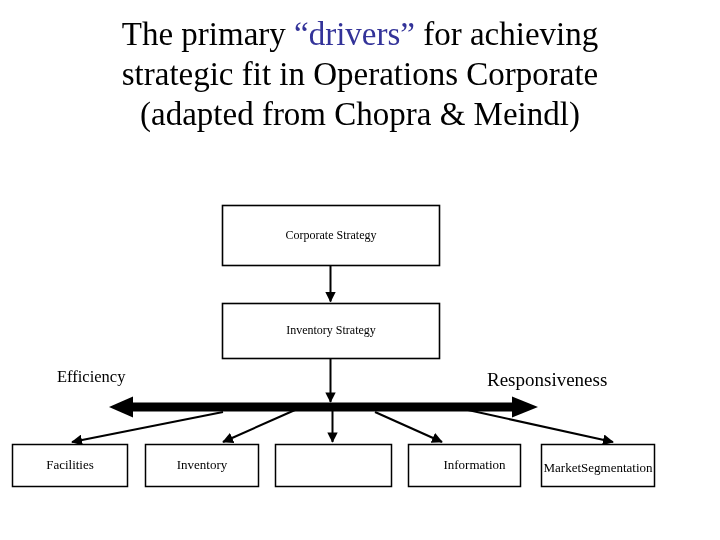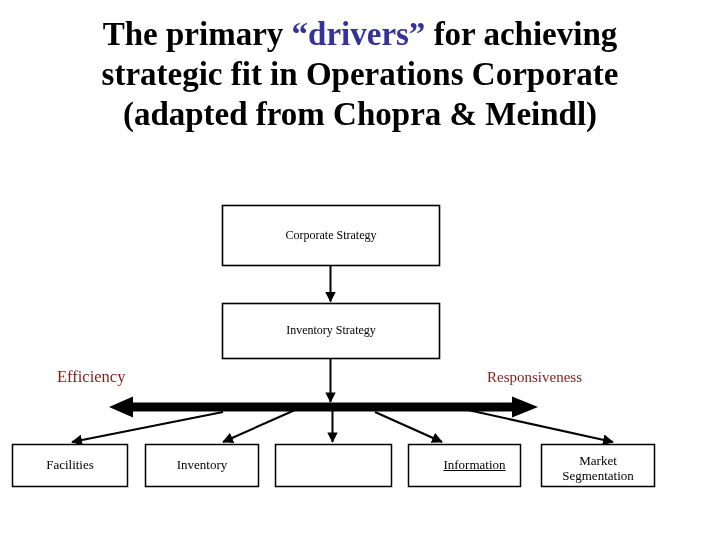--- a/index.html
+++ b/index.html
@@ -27,21 +27,21 @@
     left: 0;
     top: 14px;
     width: 720px;
     text-align: center;
     line-height: 40px;
   }
   .title-line {
     display: block;
     font-family: "Liberation Serif", "DejaVu Serif", serif;
     font-size: 33px;
-    font-weight: bold;
+    font-weight: normal;
     color: #000000;
     white-space: nowrap;
   }
   .accent-word {
     color: #333399;
   }
 
   
   #diagram {
     position: absolute;
@@ -67,25 +67,25 @@
     color: #000000;
     line-height: 1.12;
   }
   .box-label-top { font-size: 12px; }
   .box-label-leaf { font-size: 13px; }
   .box-label-leaf.two-line { font-size: 13px; }
 
   .axis-label {
     position: absolute;
     font-family: "Liberation Serif", "DejaVu Serif", serif;
-    color: #7f1d1d;
+    color: #000000;
     white-space: nowrap;
   }
   #label-efficiency { font-size: 16.5px; left: 57px; top: 367px; }
-  #label-responsiveness { font-size: 15px; left: 487px; top: 369px; }
+  #label-responsiveness { font-size: 19px; left: 487px; top: 369px; }
 </style>
 </head>
 <body>
 
 <div id="slide">
 
   <div id="title-block">
     <span class="title-line"><span>The primary </span><span class="accent-word">“drivers”</span><span> for achieving</span></span>
     <span class="title-line">strategic fit in Operations Corporate</span>
     <span class="title-line">(adapted from Chopra &amp; Meindl)</span>
@@ -149,25 +149,25 @@
 
     <div class="box-label box-label-leaf" style="left:145px; top:444px; width:114px; height:43px;">
       <span>Inventory</span>
     </div>
 
     <div class="box-label box-label-leaf" style="left:12px; top:444px; width:116px; height:43px;">
       <span>Facilities</span>
     </div>
 
 
-    <div class="box-label box-label-leaf" style="left:408px; top:444px; width:133px; height:43px;text-decoration:underline;">
+    <div class="box-label box-label-leaf" style="left:408px; top:444px; width:133px; height:43px;">
       <span>Information</span>
     </div>
 
-    <div class="box-label box-label-leaf two-line" style="left:541px; top:444px; width:114px; height:49px; flex-direction:column;">
+    <div class="box-label box-label-leaf two-line" style="left:541px; top:444px; width:114px; height:49px; flex-direction:row;">
       <span>Market</span>
       <span>Segmentation</span>
     </div>
 
     <div class="axis-label" id="label-efficiency">Efficiency</div>
 
     <div class="axis-label" id="label-responsiveness">Responsiveness</div>
 
   </div>
 </div>

